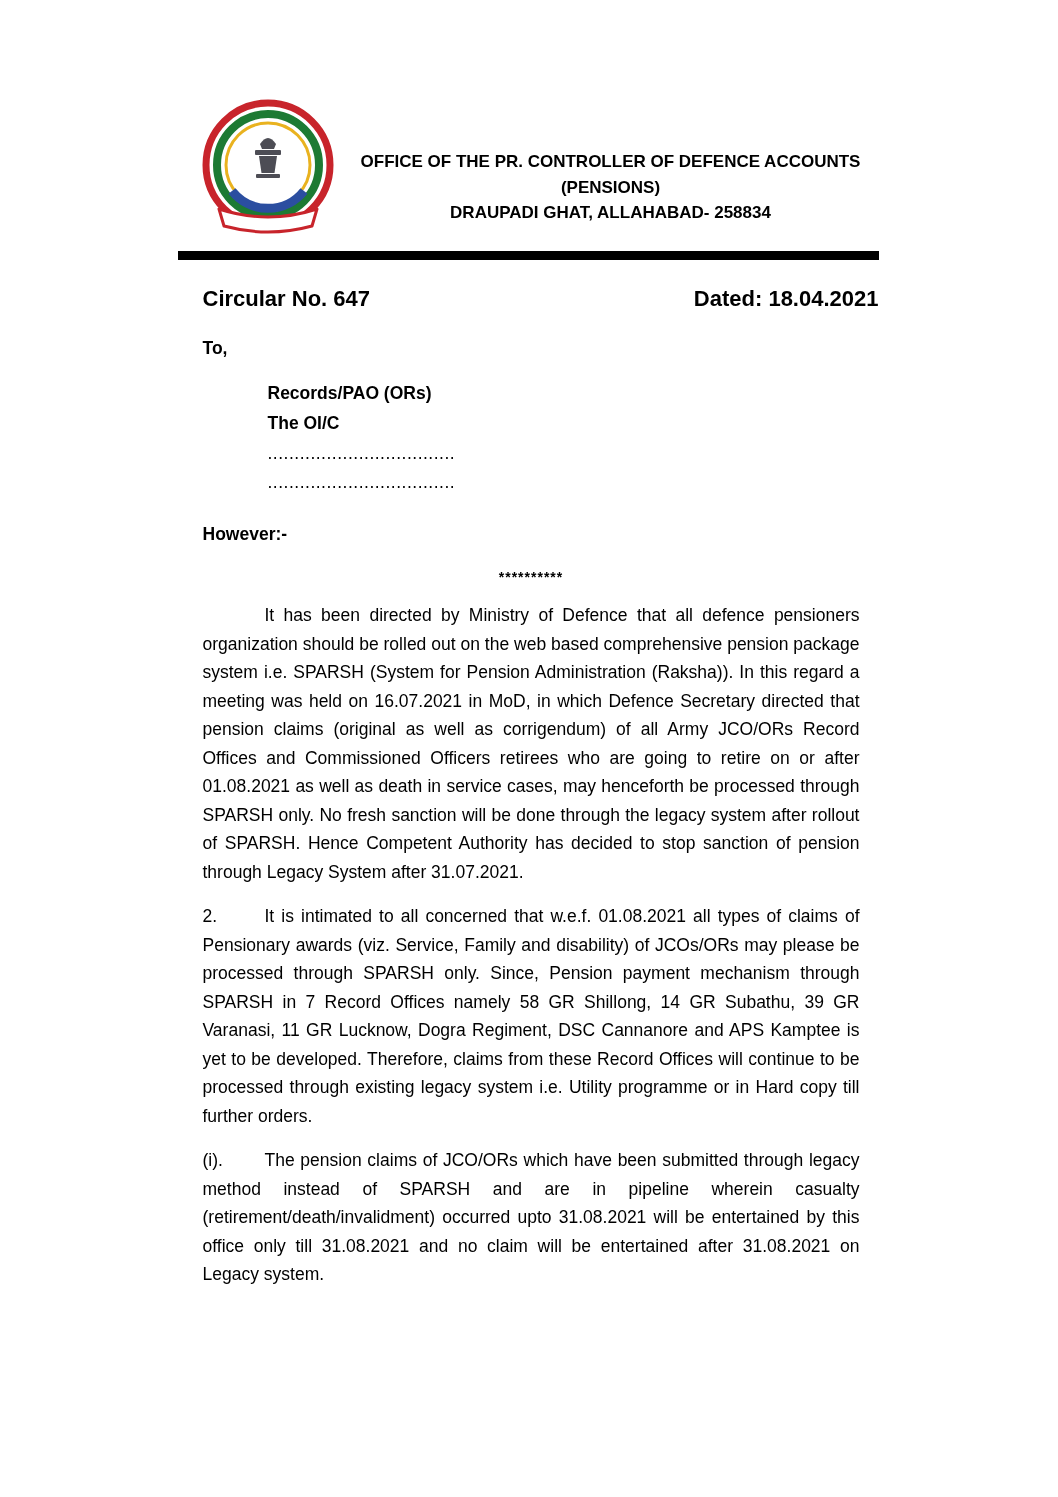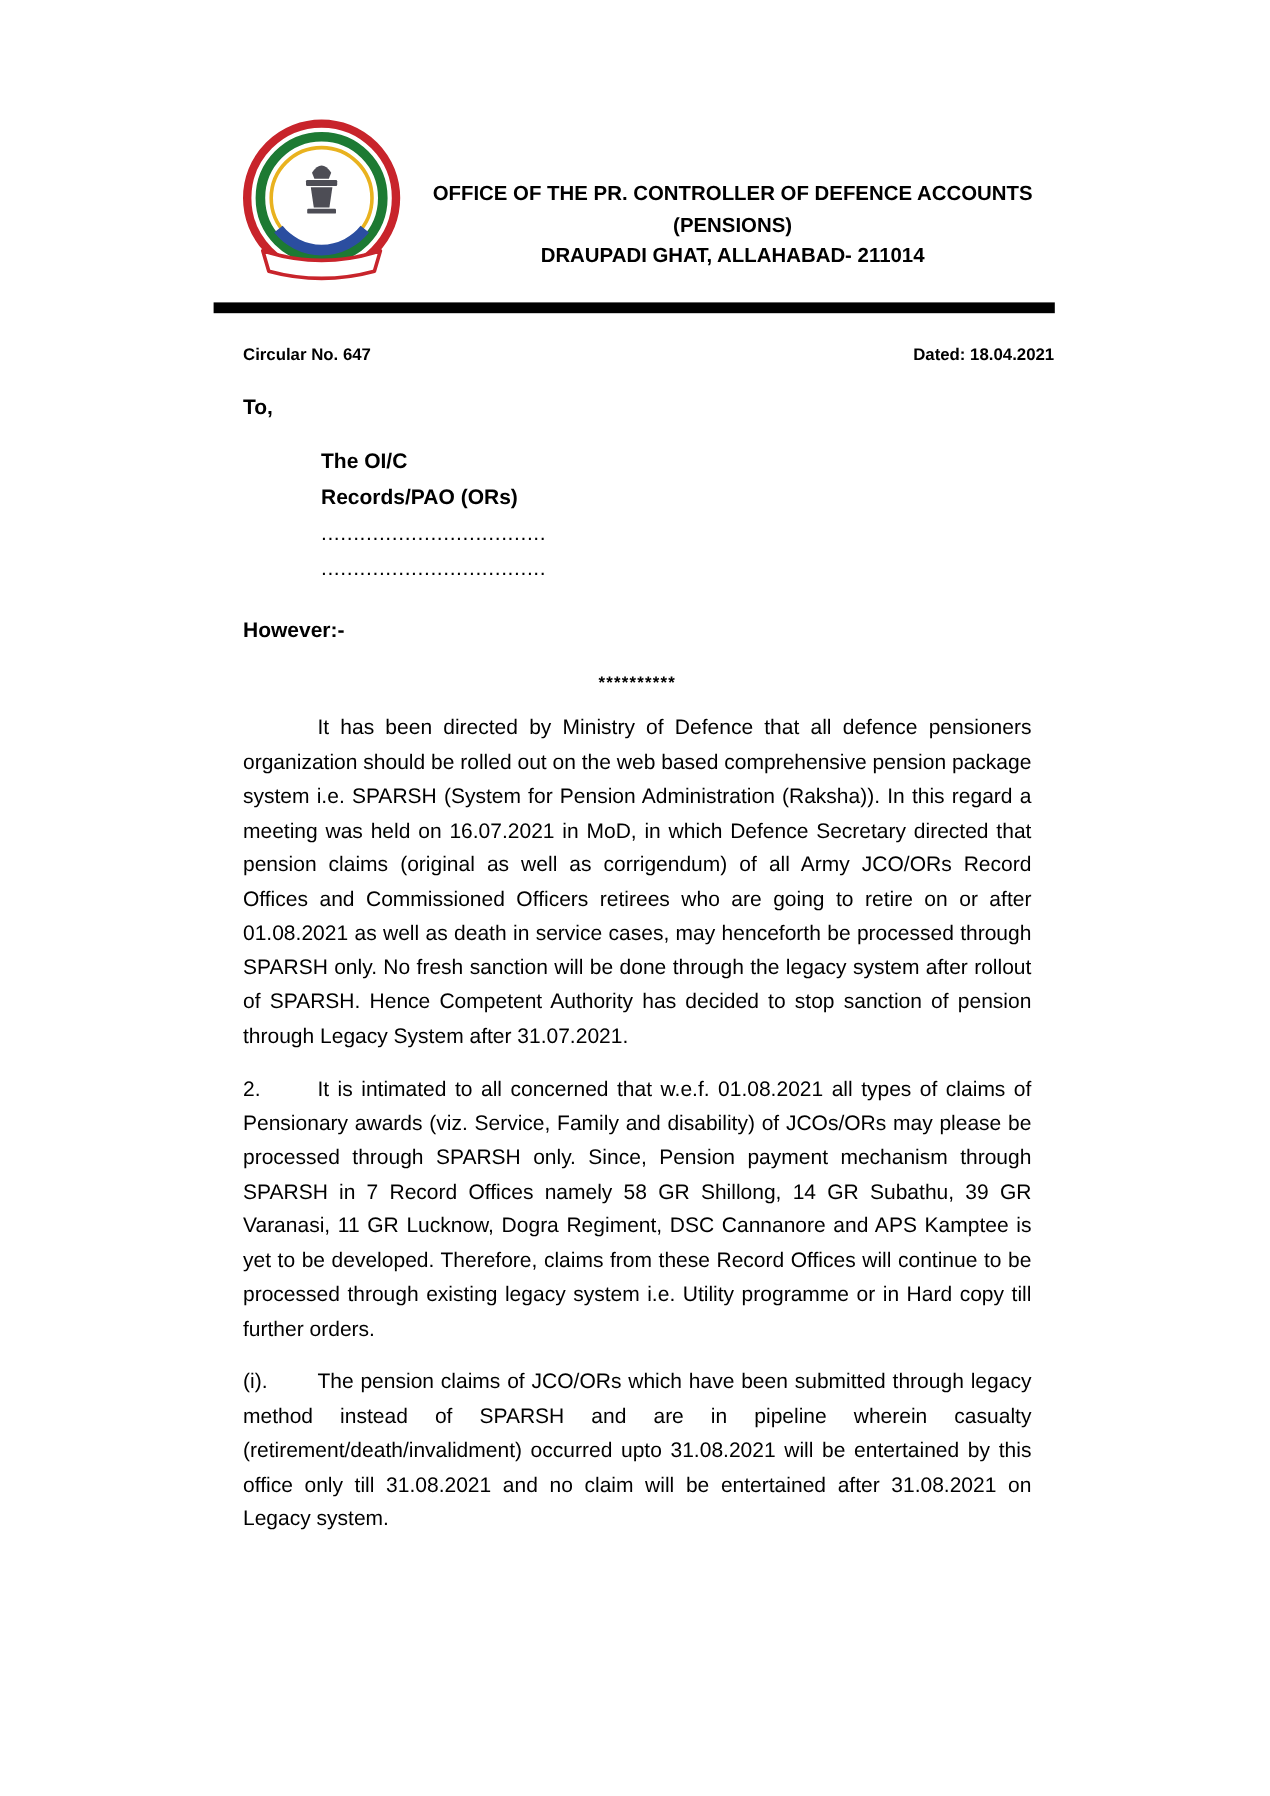--- a/index.html
+++ b/index.html
@@ -33,21 +33,21 @@
     margin: 4px 102px 0 100px;
   }
   .content {
     padding: 26px 121px 80px 125px;
     font-size: 17.5px;
   }
   .meta-row {
     display: flex;
     justify-content: space-between;
     font-weight: bold;
-    font-size: 14px;
+    font-size: 22px;
     margin-right: -19px;
   }
   .to-line { font-weight: bold; margin-top: 26px; }
   .recipient {
     margin: 20px 0 0 65px;
     font-weight: bold;
     line-height: 1.7;
   }
   .recipient .dots { font-weight: normal; letter-spacing: 0.5px; }
   .subject-row {
@@ -86,38 +86,38 @@
           <path d="M62 45 q8 -12 16 0 l-2 5 h-12 z"></path>
           <rect x="57" y="51" width="26" height="5" rx="1"></rect>
           <path d="M61 57 h18 l-2.5 17 h-13 z"></path>
           <rect x="58" y="75" width="24" height="4" rx="1"></rect>
         </g>
         <path d="M21 110 Q70 126 119 110 L114 127 Q70 139 26 127 Z" fill="#ffffff" stroke="#c8242b" stroke-width="3" stroke-linejoin="round"></path>
       </svg>
     </div>
     <div class="office-title">
       <div>OFFICE OF THE PR. CONTROLLER OF DEFENCE ACCOUNTS (PENSIONS)</div>
-      <div>DRAUPADI GHAT, ALLAHABAD- 211014</div>
+      <div>DRAUPADI GHAT, ALLAHABAD- 258834</div>
     </div>
   </header>
 
   <div class="rule"></div>
 
   <main class="content">
 
     <div class="meta-row">
       <span>Circular No. 647</span>
       <span>Dated: 18.04.2021</span>
     </div>
 
     <div class="to-line">To,</div>
 
     <div class="recipient">
+      <div>Records/PAO (ORs)</div>
       <div>The OI/C</div>
-      <div>Records/PAO (ORs)</div>
       <div class="dots">...................................</div>
       <div class="dots">...................................</div>
     </div>
 
     <div class="subject-row">
       <span class="subject-label">However:-</span>
     </div>
 
     <div class="separator">**********</div>
 

